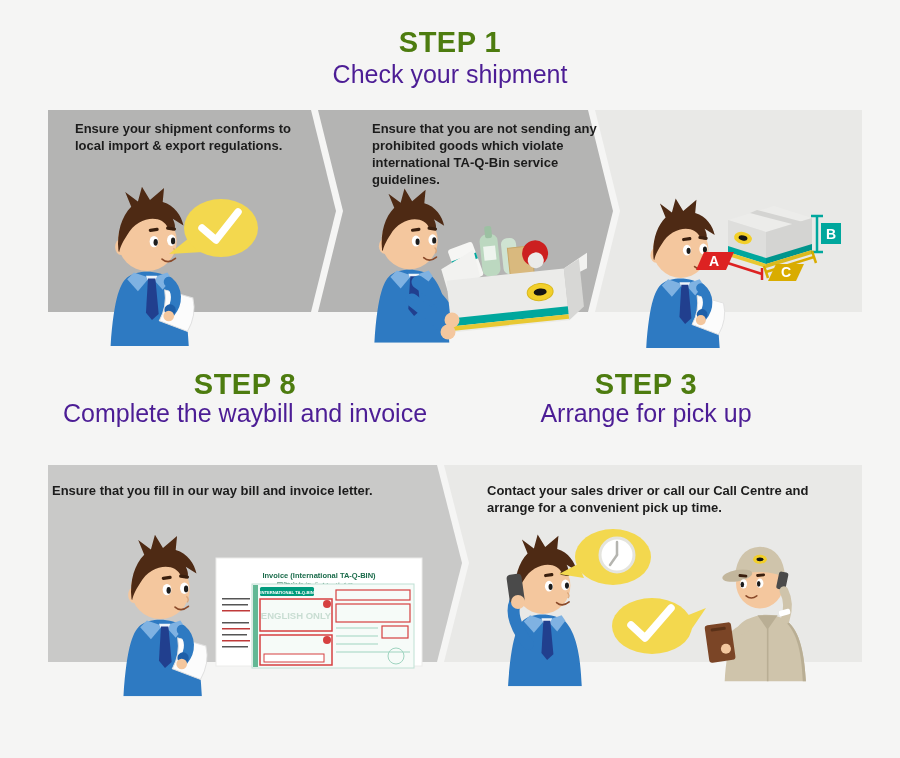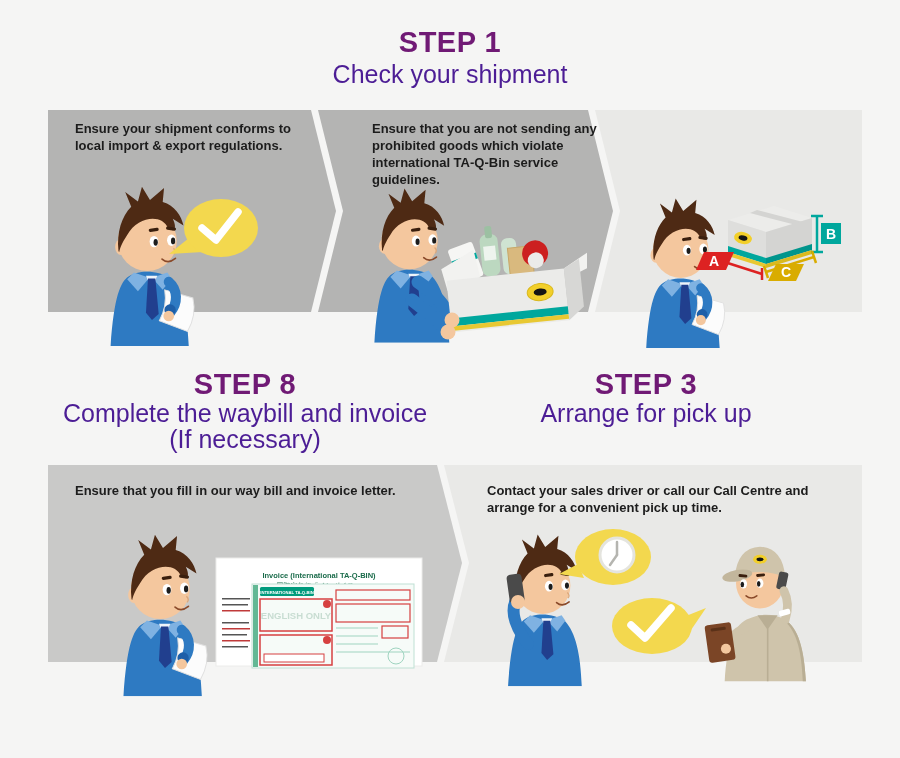--- a/index.html
+++ b/index.html
@@ -1,30 +1,30 @@
 <!DOCTYPE html>
 <html><head>
 <meta charset="utf-8">
 <style>
   html,body{margin:0;padding:0;background:#f5f5f4;}
   .stage{
     position:relative;width:900px;height:758px;overflow:hidden;
     background:#f5f5f4;font-family:"Liberation Sans",sans-serif;color:#111;
   }
   .panel-layer{position:absolute;left:0;top:0;}
-  .h-title{position:absolute;font-weight:bold;font-size:29px;letter-spacing:.5px;text-align:center;color:#701a75;}
+  .h-title{position:absolute;font-weight:bold;font-size:29px;letter-spacing:.5px;text-align:center;color:#4d7c0f;}
   .h-sub{position:absolute;font-size:25px;text-align:center;color:#4c1d95;}
   .center-top{left:0;width:900px;}
   .step2-block{left:25px;width:440px;}
   .step3-block{left:446px;width:400px;}
   .panel-text{position:absolute;font-weight:bold;font-size:13px;line-height:1.32;color:#1c1c1c;}
   .pt1{left:75px;top:120px;max-width:225px;}
   .pt2{left:347px;top:120px;max-width:242px;margin-left:25px;}
   .pt3{left:627px;top:120px;max-width:216px;}
-  .pt4{left:75px;top:482px;max-width:390px;}
+  .pt4{left:52px;top:482px;max-width:390px;}
   .pt5{left:487px;top:482px;max-width:372px;}
   .scene{position:absolute;}
 </style>
 </head>
 <body>
 
 <div class="stage">
 
   <svg width="0" height="0" style="position:absolute" aria-hidden="true">
     <defs>
@@ -90,21 +90,20 @@
     <polygon points="595,110 862,110 862,312 595,312 620,211" fill="#e9e9e7"></polygon>
     <polygon points="48,465 437,465 462,563 437,662 48,662" fill="#c9c9c8"></polygon>
     <polygon points="444,465 862,465 862,662 444,662 469,563" fill="#e9e9e7"></polygon>
   </svg>
 
   <div class="h-title center-top" style="top:26px;">STEP 1</div>
   <div class="h-sub center-top" style="top:60px;">Check your shipment</div>
 
   <div class="h-title step2-block" style="top:368px;">STEP 8</div>
   <div class="h-sub step2-block" style="top:399px;">Complete the waybill and invoice</div>
-  <div class="h-sub step2-block" style="top:425px;">(If necessary)</div>
 
   <div class="h-title step3-block" style="top:368px;">STEP 3</div>
   <div class="h-sub step3-block" style="top:399px;">Arrange for pick up</div>
 
   <div class="panel-text pt1">Ensure your shipment conforms to local import &amp; export regulations.</div>
   <div class="panel-text pt2">Ensure that you are not sending any prohibited goods which violate international TA-Q-Bin service guidelines.</div>
   <div class="panel-text pt4">Ensure that you fill in our way bill and invoice letter.</div>
   <div class="panel-text pt5">Contact your sales driver or call our Call Centre and arrange for a convenient pick up time.</div>
 
   <svg class="scene" style="left:85px;top:176px;" width="230" height="170" xmlns:xlink="http://www.w3.org/1999/xlink">

